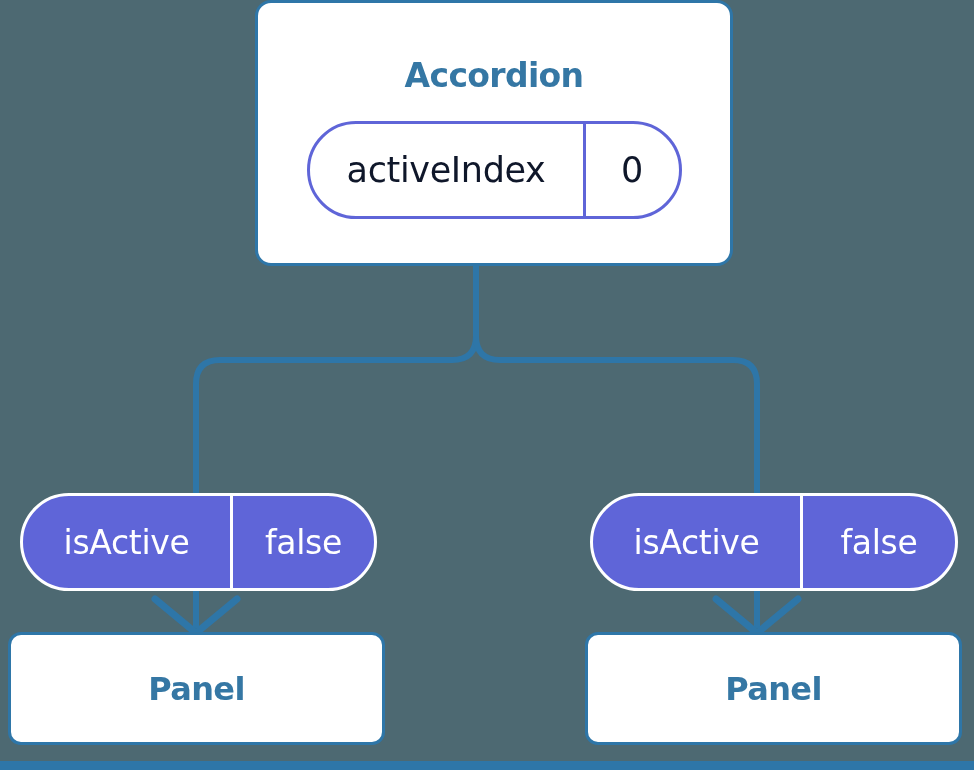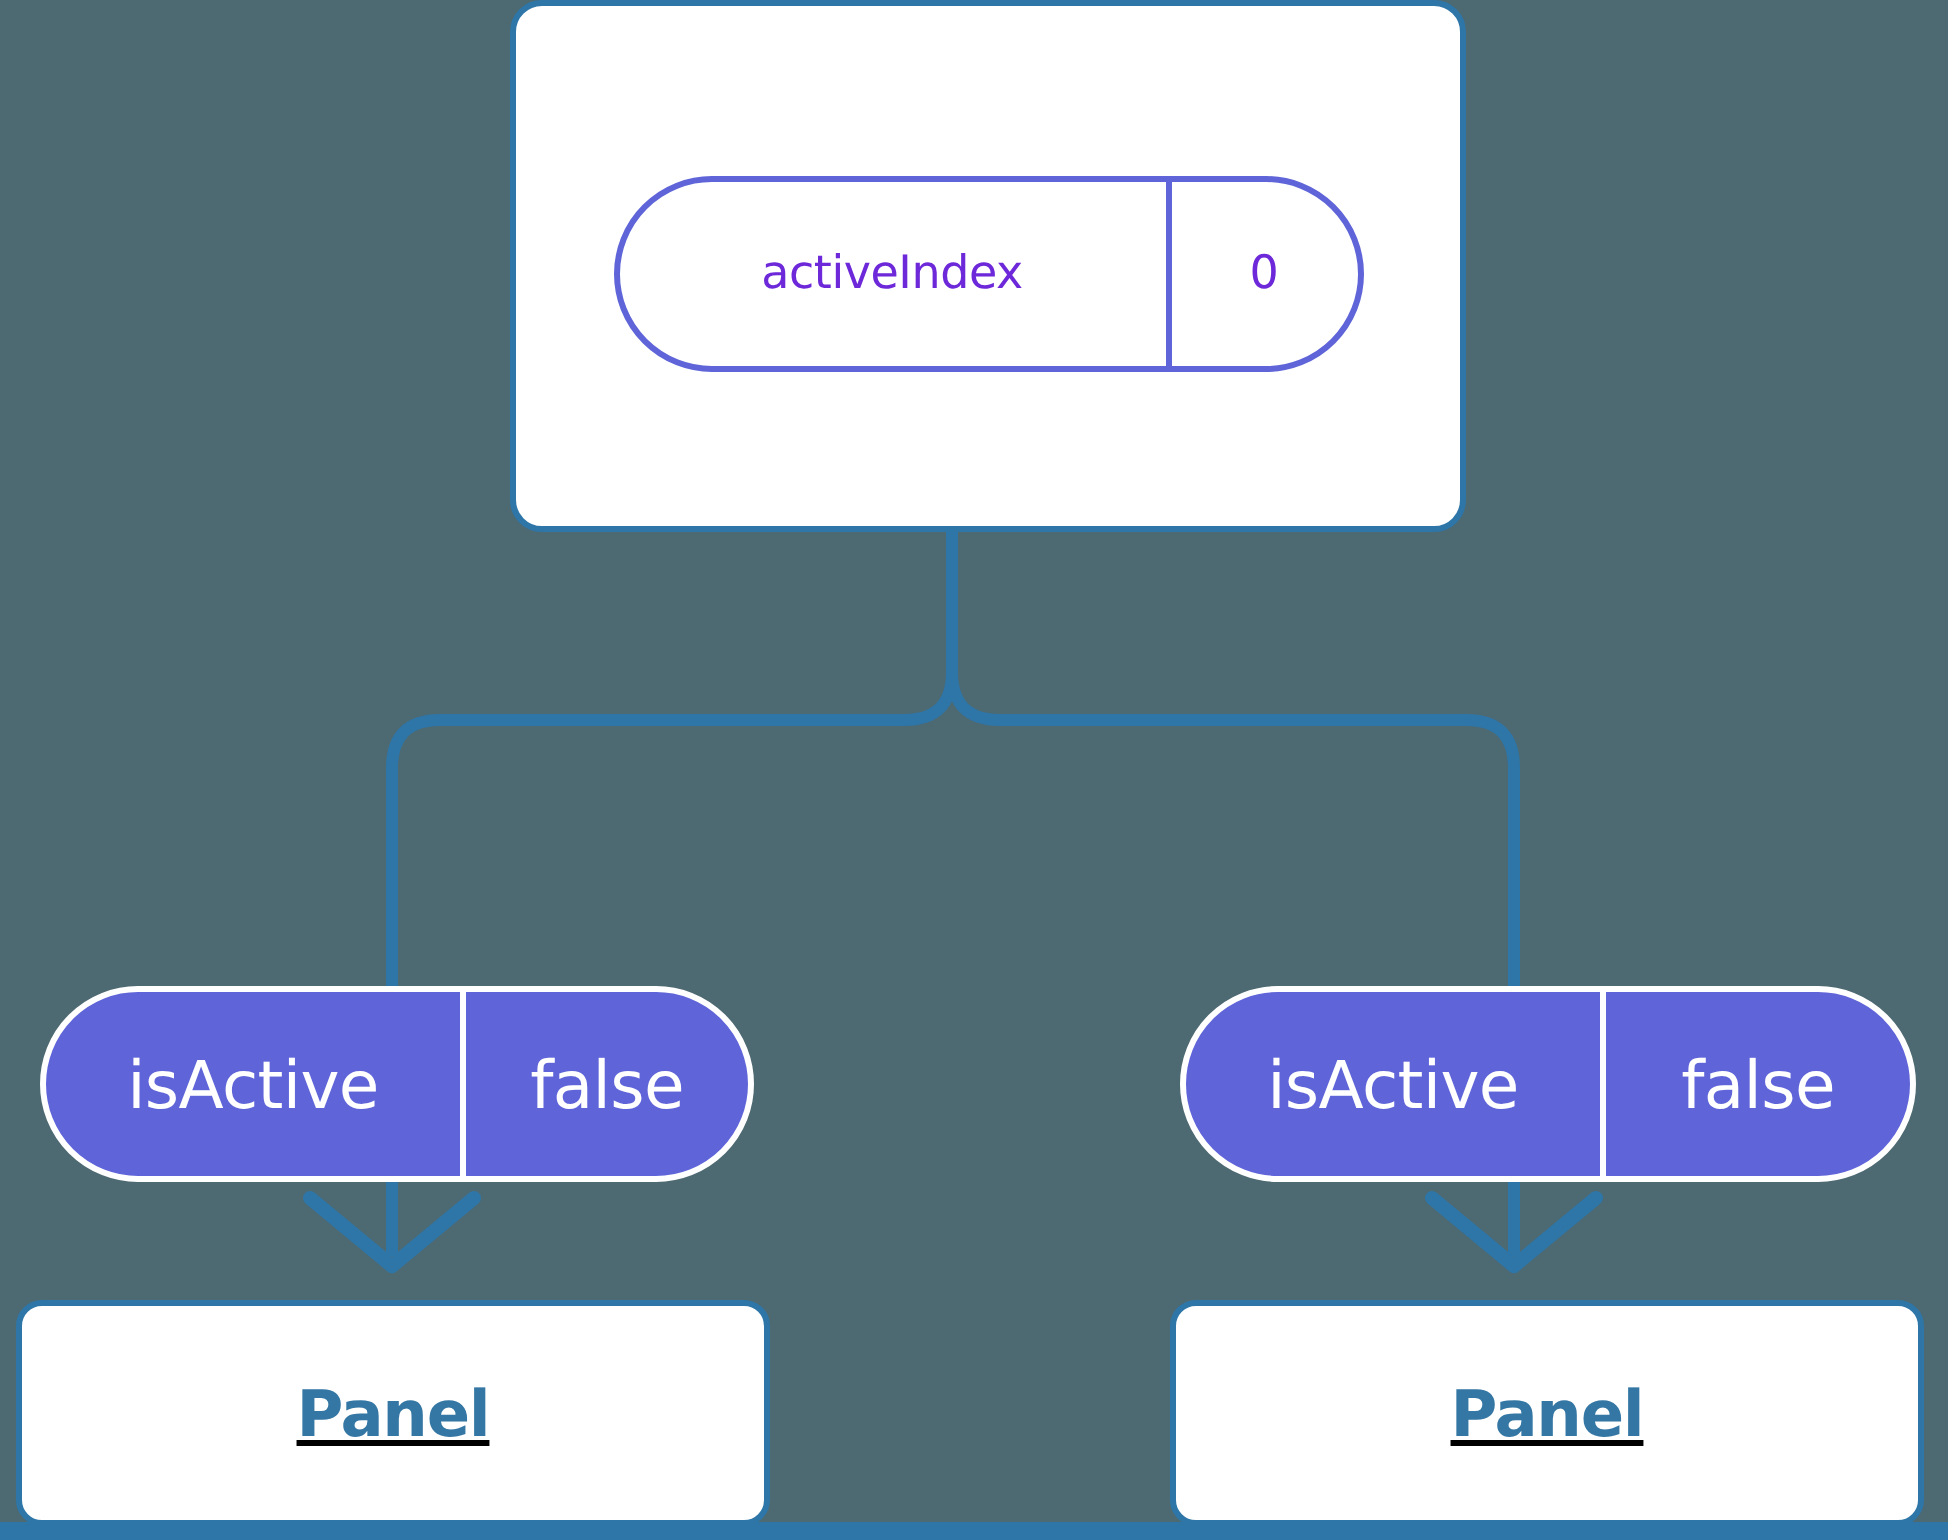--- a/index.html
+++ b/index.html
@@ -50,22 +50,22 @@
     width: 375px; height: 98px;
     border: 3px solid #5f65d8;
     border-radius: 49px;
     background: #ffffff;
     display: flex;
     align-items: stretch;
     overflow: hidden;
   }
   .state-pill .cell {
     display: flex; align-items: center; justify-content: center;
-    color: #6d28d9;
-    font-size: 23px;
+    color: #0f172a;
+    font-size: 35px;
     letter-spacing: -0.01em;
   }
   .state-pill .cell.label { flex: 1; }
   .state-pill .cell.value { width: 93px; }
   .state-pill .divider { width: 3px; background: #5f65d8; }
 
   
   .prop-pill {
     position: absolute;
     top: 493px;
@@ -86,24 +86,23 @@
   .prop-pill .cell.label { flex: 1; }
   .prop-pill .divider { width: 3px; background: #ffffff; }
 
   .prop-pill.left  { left: 20px;  width: 357px; }
   .prop-pill.left  .cell.value { width: 141px; }
   .prop-pill.right { left: 590px; width: 368px; }
   .prop-pill.right .cell.value { width: 152px; }
 
   
   .panel-card {
-    top: 650px;
+    top: 632px;
     width: 377px; height: 113px;
     border-radius: 13px;
-    text-decoration: underline;
   }
   .panel-card .card-title { font-size: 32px; }
   .panel-card.left  { left: 8px; }
   .panel-card.right { left: 585px; }
 
   
   .bottom-bar {
     position: absolute;
     left: 0; bottom: 0;
     width: 974px; height: 9px;
@@ -116,20 +115,21 @@
 <div class="canvas">
 
   <svg class="connector-svg" viewBox="0 0 974 770" fill="none" xmlns="http://www.w3.org/2000/svg">
     <path d="M476 264 L476 336 Q476 360 452 360 L220 360 Q196 360 196 384 L196 628" stroke="#2e76a8" stroke-width="6"></path>
     <path d="M476 264 L476 336 Q476 360 500 360 L733 360 Q757 360 757 384 L757 628" stroke="#2e76a8" stroke-width="6"></path>
     <path d="M155 599 L196 633 L237 599" stroke="#2e76a8" stroke-width="7" stroke-linecap="round" stroke-linejoin="round"></path>
     <path d="M716 599 L757 633 L798 599" stroke="#2e76a8" stroke-width="7" stroke-linecap="round" stroke-linejoin="round"></path>
   </svg>
 
   <div class="card accordion-card">
+    <div class="card-title">Accordion</div>
     <div class="state-pill">
       <div class="cell label">activeIndex</div>
       <div class="divider"></div>
       <div class="cell value">0</div>
     </div>
   </div>
 
   <div class="prop-pill left">
     <div class="cell label">isActive</div>
     <div class="divider"></div>

